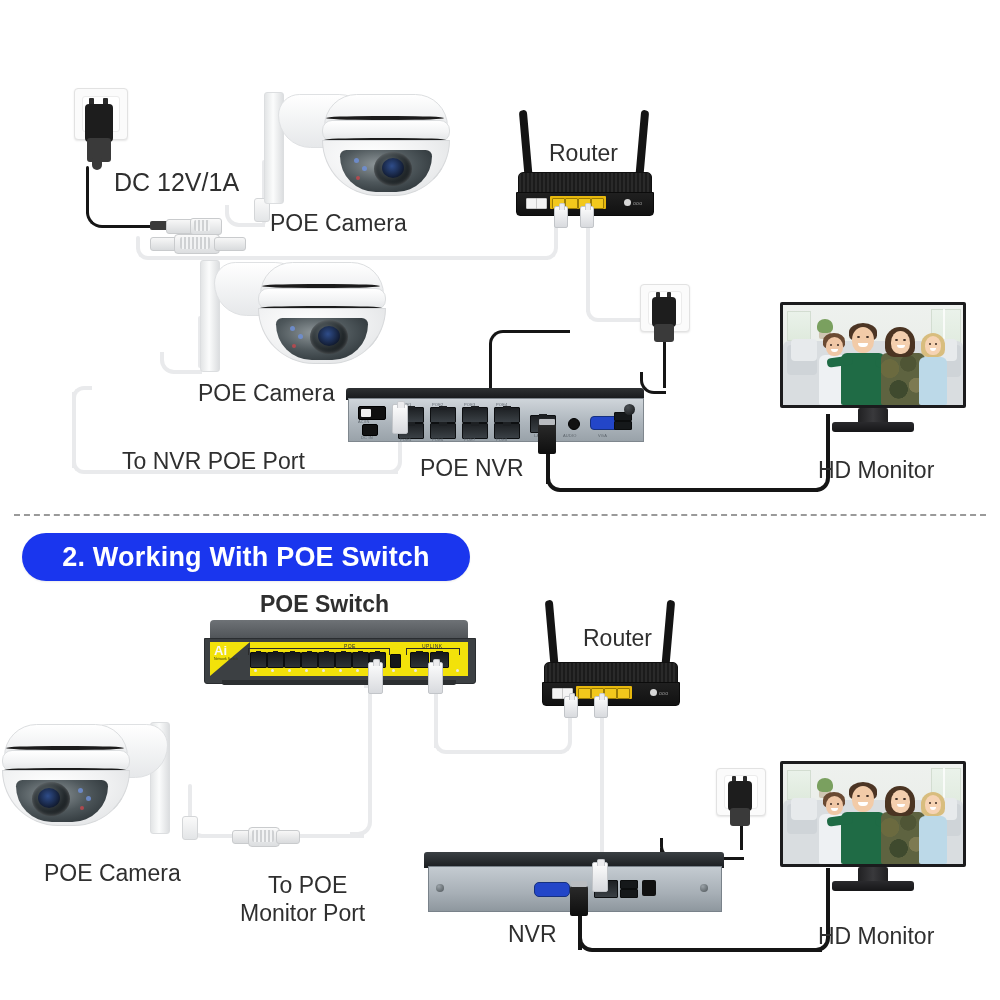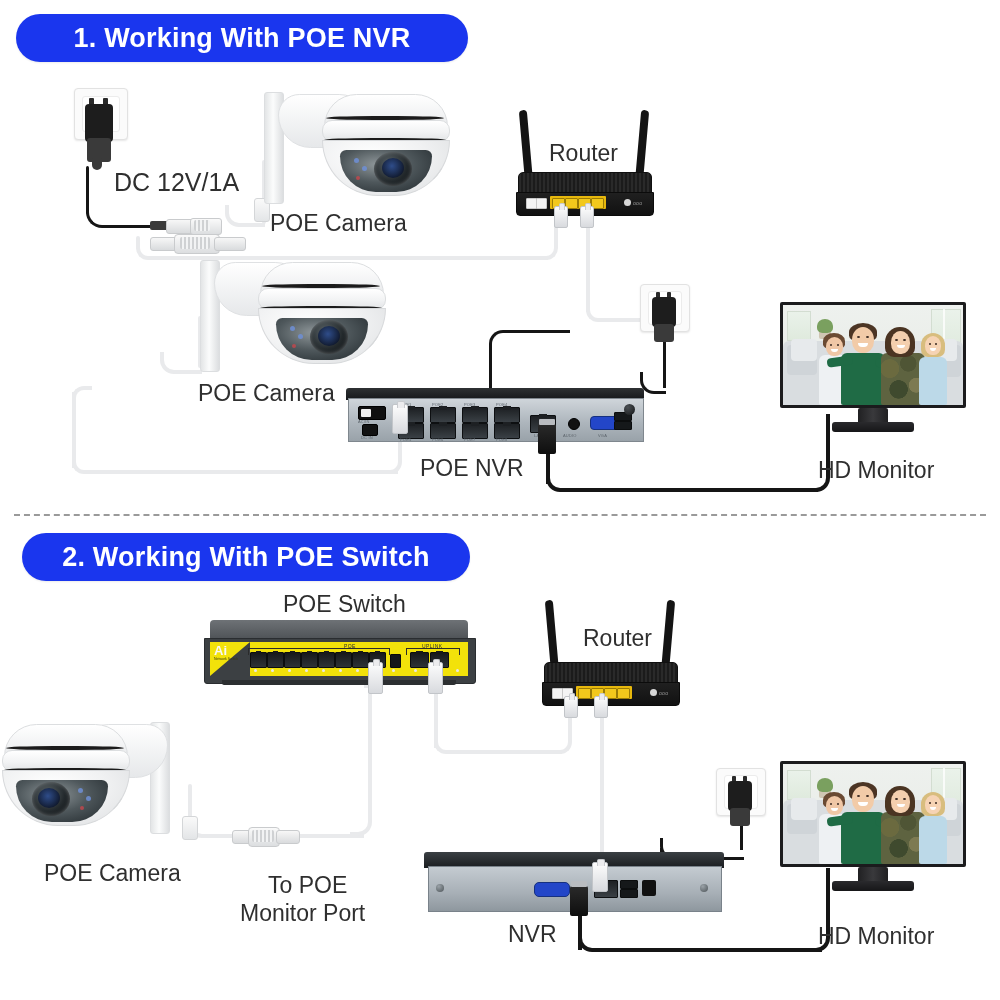--- a/index.html
+++ b/index.html
@@ -158,23 +158,20 @@
       radial-gradient(circle at 80% 62%,#7d7a52 0 15%,transparent 16%),
       #5e6340;}
 </style>
 </head>
 <body>
 
 <div class="stage">
 
   <div class="abs" style="left:0;top:0;width:1000px;height:510px;">
 
-    <div class="pill" style="left:16px;top:14px;width:452px;height:48px;font-size:27px;">
-      <span>1. Working With POE NVR</span>
-    </div>
 
     <div class="cab cb" style="left:86px;top:166px;width:3px;height:48px;border-radius:2px;"></div>
     <div class="cab" style="left:86px;top:206px;width:46px;height:22px;border-left:3px solid #151515;border-bottom:3px solid #151515;border-radius:0 0 0 16px;"></div>
     <div class="cab cb" style="left:130px;top:225px;width:28px;height:3px;border-radius:2px;"></div>
 
     <div class="cab cw" style="left:262px;top:160px;width:4px;height:64px;border-radius:2px;"></div>
     <div class="cab" style="left:225px;top:205px;width:40px;height:22px;border-left:4px solid #e9eaec;border-bottom:4px solid #e9eaec;border-radius:0 0 0 14px;"></div>
 
     <div class="cab cw" style="left:136px;top:236px;width:4px;height:14px;border-radius:2px;"></div>
     <div class="cab" style="left:136px;top:240px;width:22px;height:20px;border-left:4px solid #e9eaec;border-bottom:4px solid #e9eaec;border-radius:0 0 0 12px;"></div>
@@ -394,20 +391,21 @@
         </div>
       </div>
       <div class="neck" style="left:78px;top:106px;width:30px;height:18px;"></div>
       <div class="base" style="left:52px;top:120px;width:82px;height:10px;"></div>
     </div>
     <div class="lbl" style="left:818px;top:458px;font-size:23px;">HD Monitor</div>
 
     <div class="lbl" style="left:114px;top:168px;font-size:25px;">DC 12V/1A</div>
     <div class="lbl" style="left:270px;top:211px;font-size:23px;">POE Camera</div>
     <div class="lbl" style="left:198px;top:381px;font-size:23px;">POE Camera</div>
+    <div class="lbl" style="left:122px;top:449px;font-size:23px;">To NVR POE Port</div>
   </div>
 
   <div class="divider" style="top:514px;"></div>
 
   <div class="abs" style="left:0;top:516px;width:1000px;height:484px;">
 
     <div class="pill" style="left:22px;top:17px;width:448px;height:48px;font-size:27px;">
       <span>2. Working With POE Switch</span>
     </div>
 
@@ -431,21 +429,21 @@
     <div class="cab cb" style="left:740px;top:298px;width:3px;height:36px;"></div>
     <div class="cab" style="left:660px;top:322px;width:84px;height:22px;border-left:3px solid #151515;border-bottom:3px solid #151515;border-radius:0 0 0 14px;"></div>
     <div class="cab cb" style="left:660px;top:332px;width:3px;height:28px;"></div>
 
     <div class="cab cb" style="left:578px;top:396px;width:4px;height:38px;"></div>
     <div class="cab" style="left:578px;top:414px;width:24px;height:22px;border-left:4px solid #151515;border-bottom:4px solid #151515;border-radius:0 0 0 14px;"></div>
     <div class="cab cb" style="left:596px;top:432px;width:226px;height:4px;"></div>
     <div class="cab" style="left:808px;top:370px;width:22px;height:66px;border-right:4px solid #151515;border-bottom:4px solid #151515;border-radius:0 0 14px 0;"></div>
     <div class="cab cb" style="left:826px;top:352px;width:4px;height:26px;"></div>
 
-    <div class="lbl" style="left:283px;top:76px;font-size:23px;">POE Switch</div>
+    <div class="lbl" style="left:260px;top:76px;font-size:23px;font-weight:bold;">POE Switch</div>
 
     <div class="sw8" style="left:204px;top:104px;width:270px;height:68px;">
       <div class="top" style="left:6px;top:0;width:258px;height:22px;"></div>
       <div class="face" style="left:0;top:18px;width:270px;height:44px;"></div>
       <div class="yellow" style="left:6px;top:22px;width:258px;height:34px;"></div>
       <div class="tri" style="left:6px;top:22px;border-width:0 0 34px 40px;border-color:transparent transparent #3c4043 transparent;"></div>
       <div class="ai" style="left:10px;top:23px;font-size:13px;">Ai</div>
       <div class="aisub" style="left:10px;top:37px;width:28px;">Network Switch</div>
 
       <div class="gp" style="left:140px;top:23px;">POE</div>

